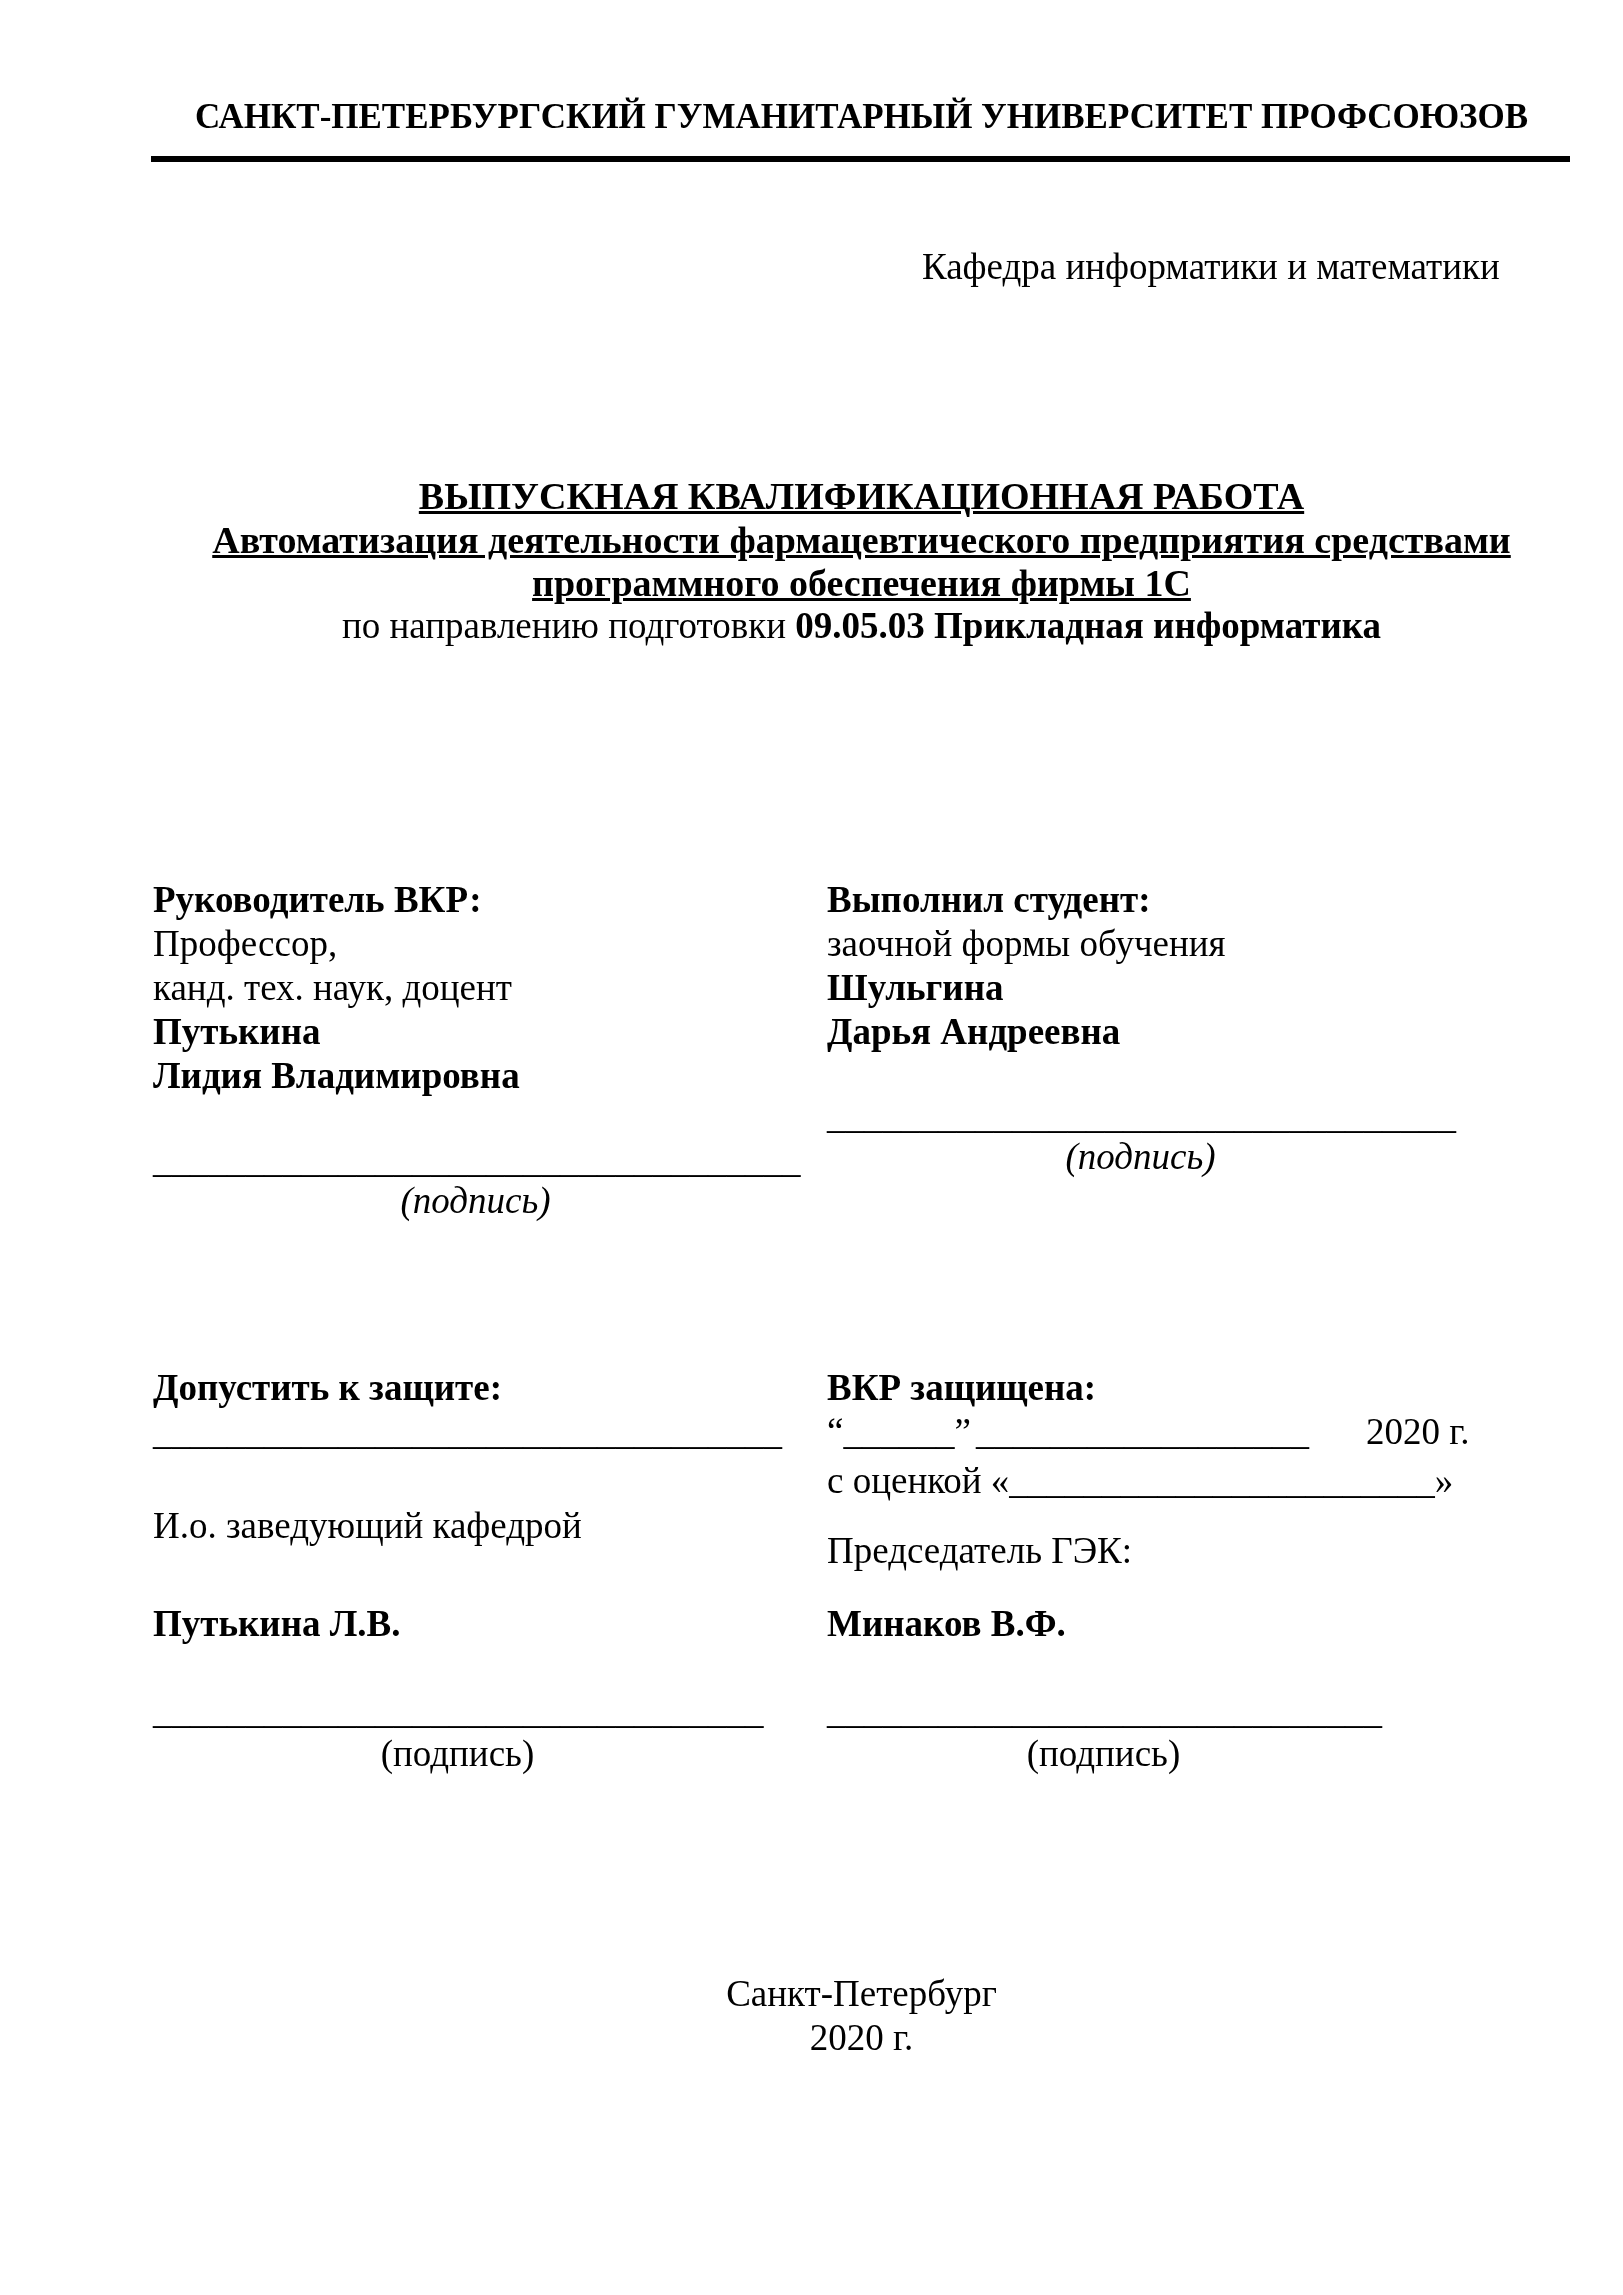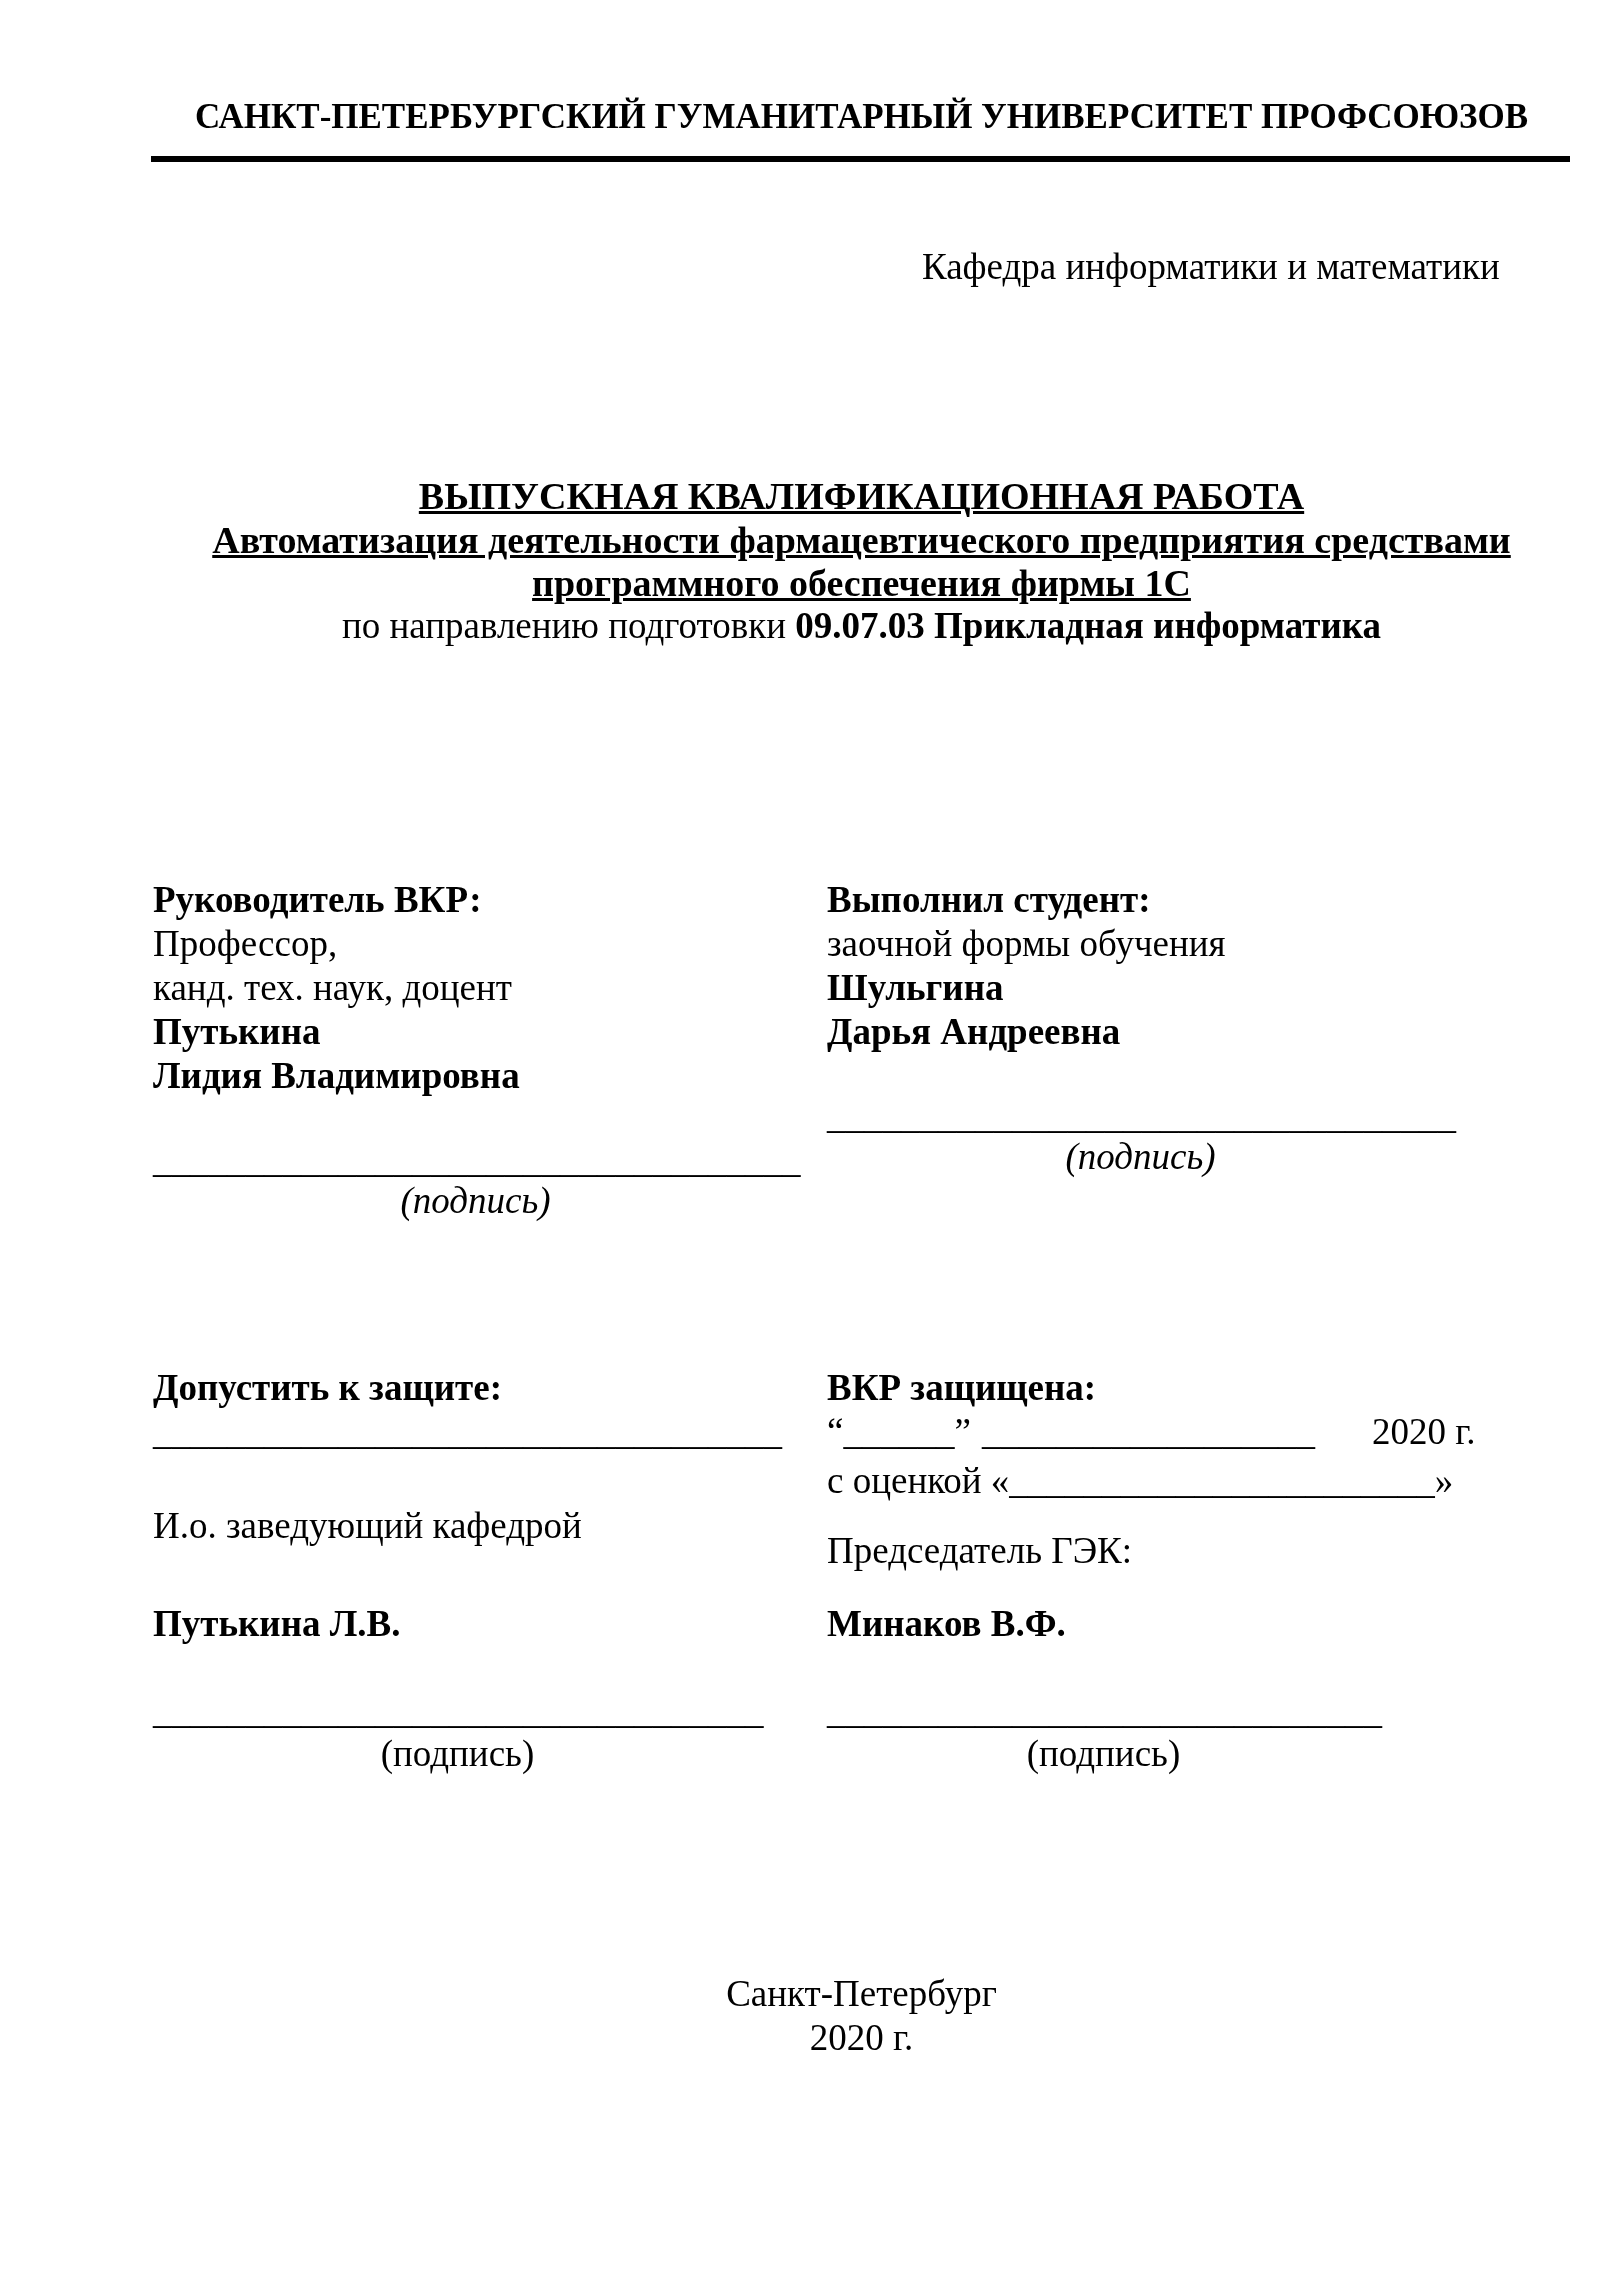--- a/index.html
+++ b/index.html
@@ -39,21 +39,21 @@
     height: 6.3px;
     background: #000000;
   }
   .sigline {
     letter-spacing: 0;
   }
   .caption-left  { left: 153px;  width: 645px; text-align: center; }
   .caption-right { left: 827px; width: 627px; text-align: center; }
   .caption-adm   { left: 153px;  width: 609px; text-align: center; }
   .caption-def   { left: 827px; width: 553px; text-align: center; }
-  .gap-month { margin-left: 11px; }
+  .gap-month { margin-left: 5px; }
   .gap-year  { margin-left: 57px; }
 </style>
 </head>
 <body>
 
 <div class="page">
 
   <div class="abs center b sz45" style="top:96px">САНКТ-ПЕТЕРБУРГСКИЙ ГУМАНИТАРНЫЙ УНИВЕРСИТЕТ ПРОФСОЮЗОВ</div>
 
   <div class="rule" style="top:156px"></div>
@@ -61,21 +61,21 @@
 
   <div class="abs" style="top:245px; left:922px">Кафедра информатики и математики</div>
 
   <div class="abs center b sz48" style="top:474px">ВЫПУСКНАЯ КВАЛИФИКАЦИОННАЯ РАБОТА</div>
 
   <div class="abs center b sz48" style="top:518px">Автоматизация деятельности фармацевтического предприятия средствами</div>
 
   <div class="abs center b sz48" style="top:561px">программного обеспечения фирмы 1С</div>
 
   <div class="abs center" style="top:604px">
-    <span>по направлению подготовки </span><span class="b">09.07.03 Прикладная информатика</span>
+    <span>по направлению подготовки </span><span class="b">09.05.03 Прикладная информатика</span>
   </div>
 
 
   <div class="abs b" style="top:878px; left:153px">Руководитель ВКР:</div>
   <div class="abs" style="top:922px; left:153px">Профессор,</div>
   <div class="abs" style="top:966px; left:153px">канд. тех. наук, доцент</div>
   <div class="abs b" style="top:1010px; left:153px">Путькина</div>
   <div class="abs sigline" style="top:1138px; left:153px">___________________________________</div>
   <div class="abs b" style="top:1054px; left:153px">Лидия Владимировна</div>
   <div class="abs i caption-left" style="top:1179px">(подпись)</div>

